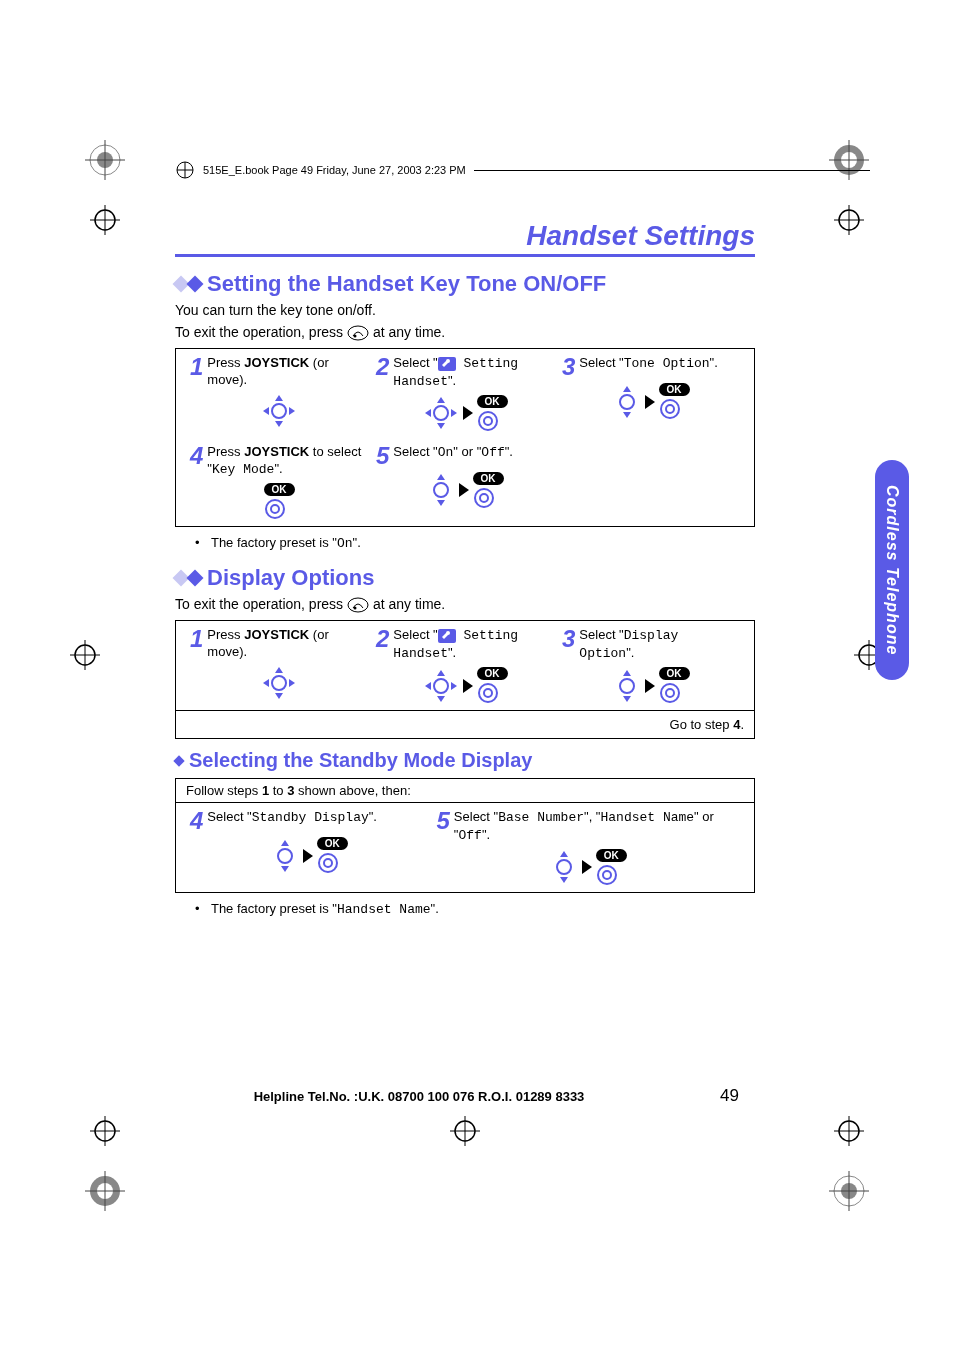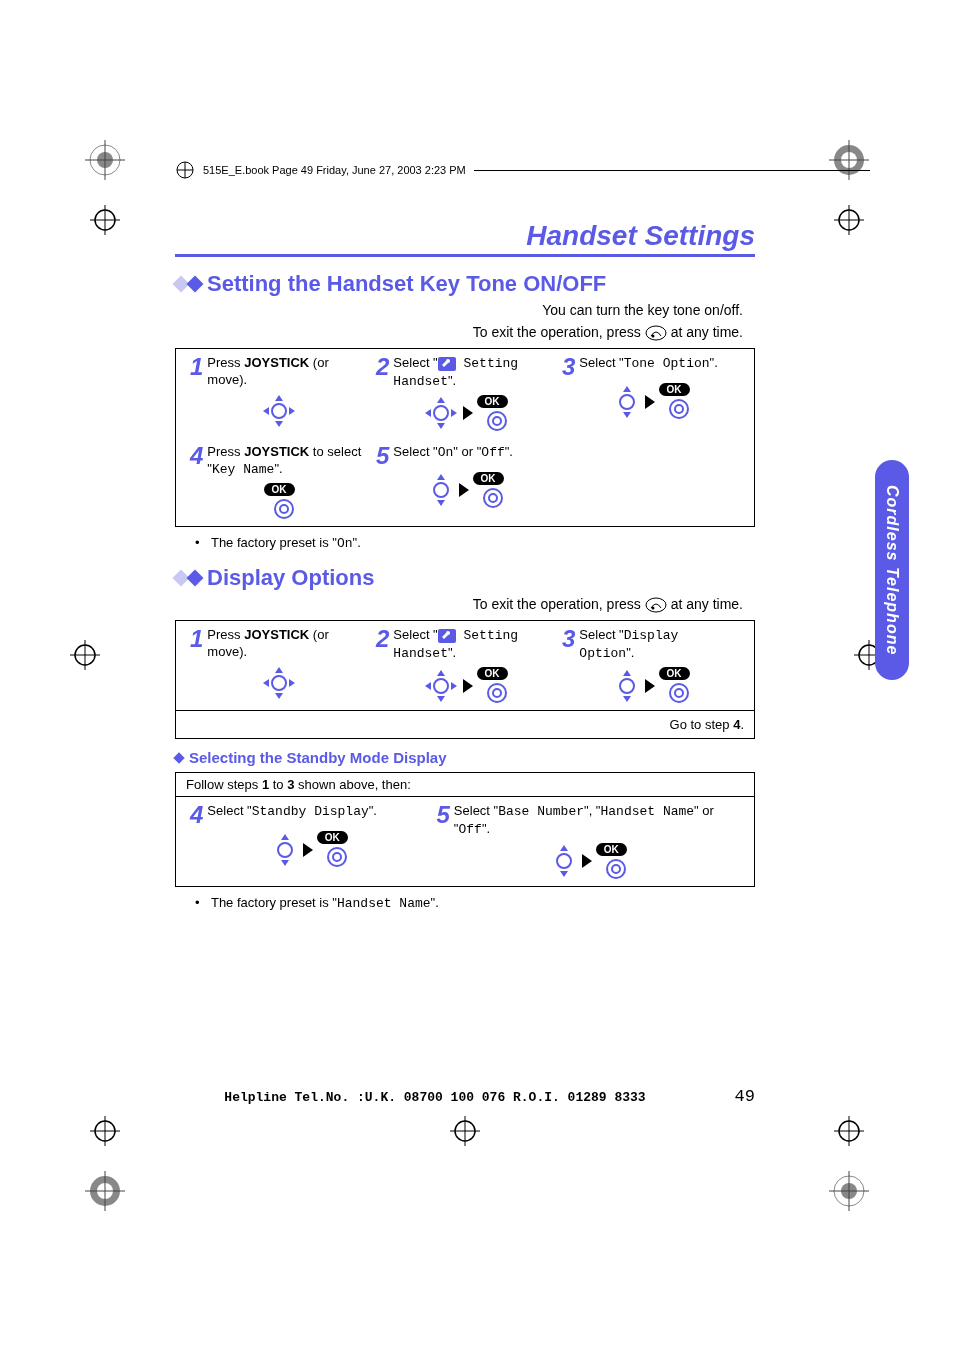--- a/index.html
+++ b/index.html
@@ -63,37 +63,37 @@
     color: #5a5ae6;
     font-size: 22px;
     font-weight: bold;
     display: flex;
     align-items: center;
     gap: 6px;
     margin: 14px 0 4px 0;
   }
   .sub-heading {
     color: #5a5ae6;
-    font-size: 15px;
+    font-size: 20px;
     font-weight: bold;
     display: flex;
     align-items: center;
     gap: 6px;
     margin: 10px 0 4px 0;
     text-align: center;
   }
   .diamond-row { display: flex; gap: 2px; }
   .diamond {
     width: 12px; height: 12px;
     transform: rotate(45deg);
   }
   .diamond.light { background: #c8c8f3; }
   .diamond.dark { background: #5a5ae6; }
   .diamond.small { width: 8px; height: 8px; }
-  .intro { margin: 2px 12px; line-height: 1.4; text-align: right; }
+  .intro { margin: 2px 0; line-height: 1.4; }
   .steps-box {
     border: 1px solid #000;
     margin-top: 6px;
   }
   .steps-row {
     display: flex;
     padding: 6px 10px;
   }
   .step {
     flex: 1;
@@ -120,21 +120,21 @@
     display: flex;
     align-items: center;
     justify-content: center;
     gap: 4px;
     margin-top: 4px;
   }
   .mono { font-family: "Courier New", monospace; }
   .ok-button {
     display: inline-flex;
     flex-direction: column;
-    align-items: flex-end;
+    align-items: flex-start;
     gap: 2px;
   }
   .ok-pill {
     background: #000;
     color: #fff;
     border-radius: 10px;
     padding: 1px 8px;
     font-size: 10px;
     font-weight: bold;
   }
@@ -172,27 +172,26 @@
     color: #fff;
     font-weight: bold;
     font-style: italic;
     font-size: 16px;
     writing-mode: vertical-rl;
     letter-spacing: 1px;
   }
   .footer {
     position: absolute;
     bottom: 245px;
-    left: 175px;
+    left: 159px;
     width: 580px;
     display: flex;
     justify-content: space-between;
     align-items: baseline;
     font-size: 13px;
-    font-family: Liberation Mono, monospace;
   }
   .footer .helpline { font-weight: bold; flex: 1; text-align: center; }
   .footer .pageno { width: 60px; text-align: right; font-size: 17px; }
   
   .joystick-4way {
     width: 36px; height: 36px;
   }
   .joystick-updown {
     width: 28px; height: 36px;
   }
@@ -411,21 +410,21 @@
                 </svg></span>
           </span>
         </div>
       </div>
     </div>
     <div class="steps-row">
       <div class="step">
         <div class="step-header">
           <span class="step-num">4</span>
           <span class="step-text">
-            <span>Press </span><b>JOYSTICK</b><span> to select "</span><span class="mono">Key Name</span><span>".</span>
+            <span>Press </span><b>JOYSTICK</b><span> to select "</span><span class="mono">Key Mode</span><span>".</span>
           </span>
         </div>
         <div class="step-icons">
           <span class="ok-button">
             <span class="ok-pill">OK</span>
             <span class="ok-circle"><svg viewBox="0 0 22 22">
                   <circle cx="11" cy="11" r="9" fill="none" stroke="#5a5ae6" stroke-width="2"></circle>
                   <circle cx="11" cy="11" r="4" fill="none" stroke="#5a5ae6" stroke-width="2"></circle>
                 </svg></span>
           </span>

